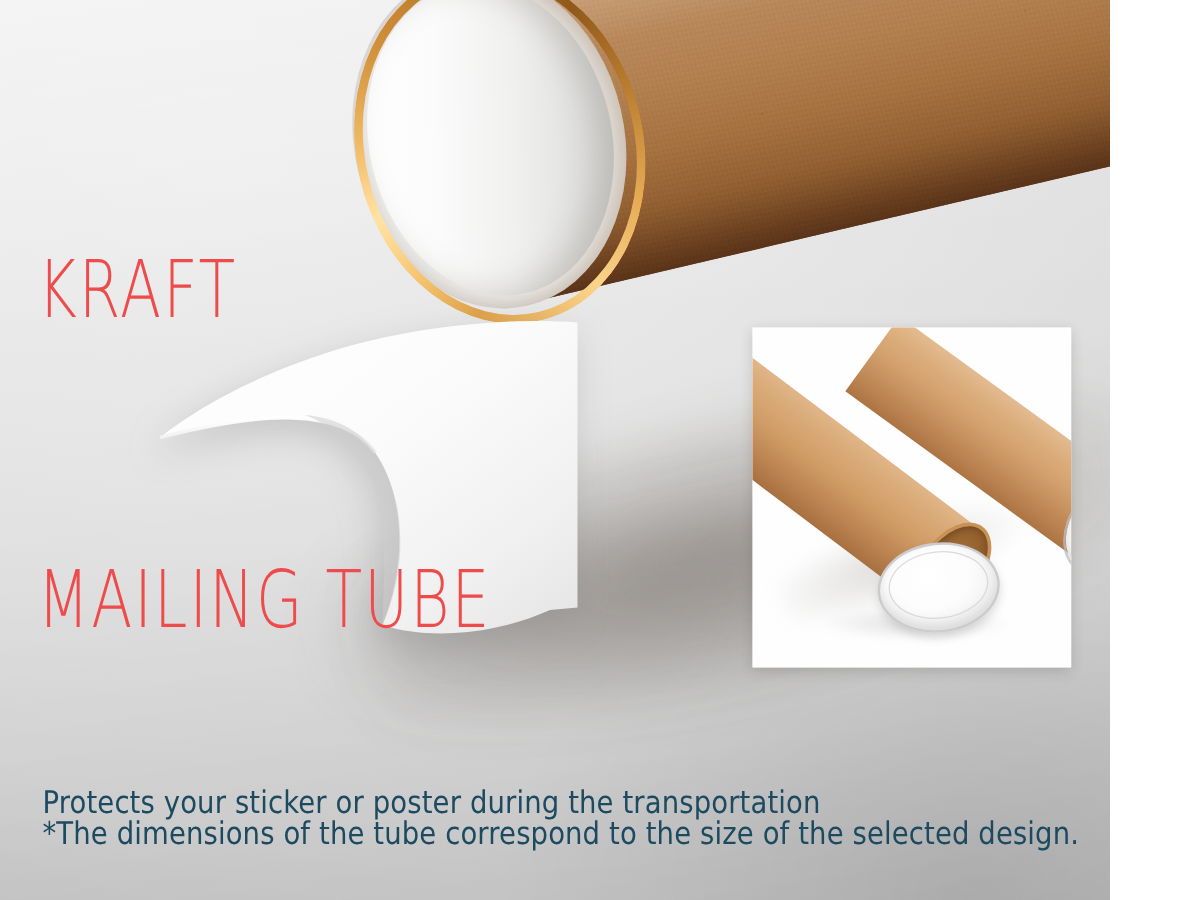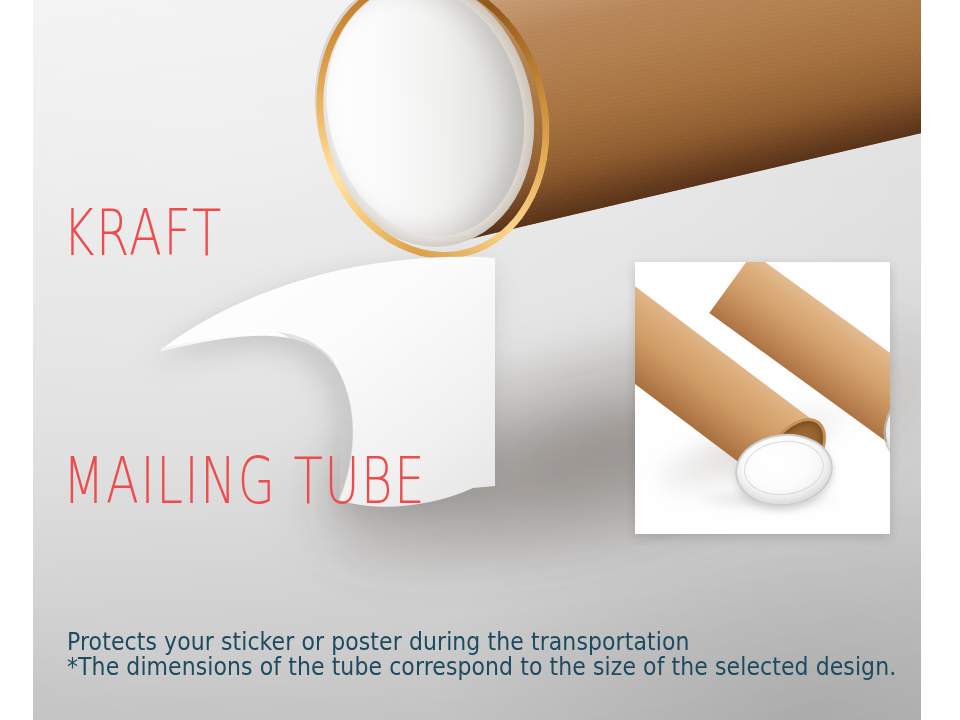--- a/index.html
+++ b/index.html
@@ -11,21 +11,20 @@
     font-family: "Liberation Sans", sans-serif;
   }
 
   
   #stage {
     position: relative;
     width: 888px;
     height: 720px;
     overflow: hidden;
     background: #e3e3e3;
-    margin-left: 33px;
   }
 
   
   .bg-base {
     position: absolute;
     inset: 0;
     background:
       radial-gradient(120% 80% at 20% 18%, #eaeaea 0%, #e4e4e4 42%, #dcdcdc 72%, #d3d3d3 100%);
   }
   .bg-sweep {

